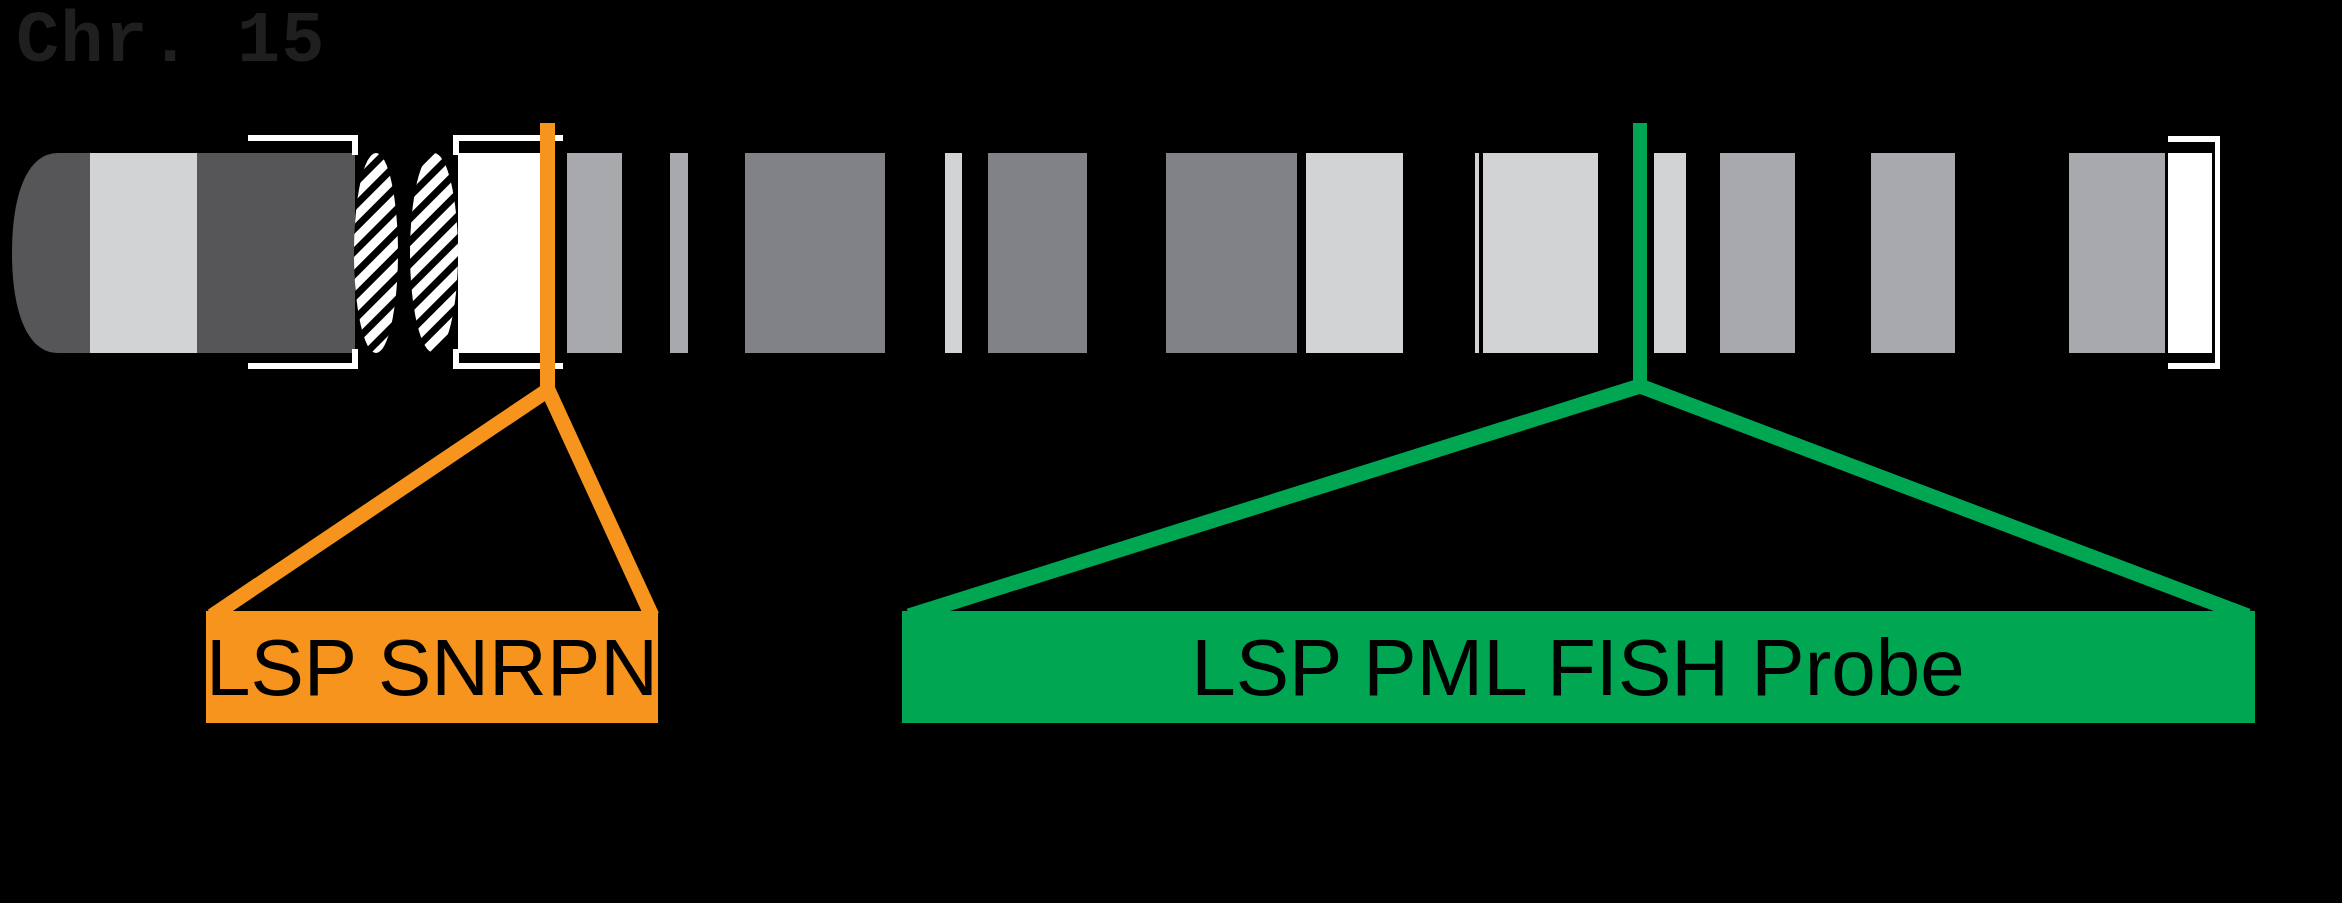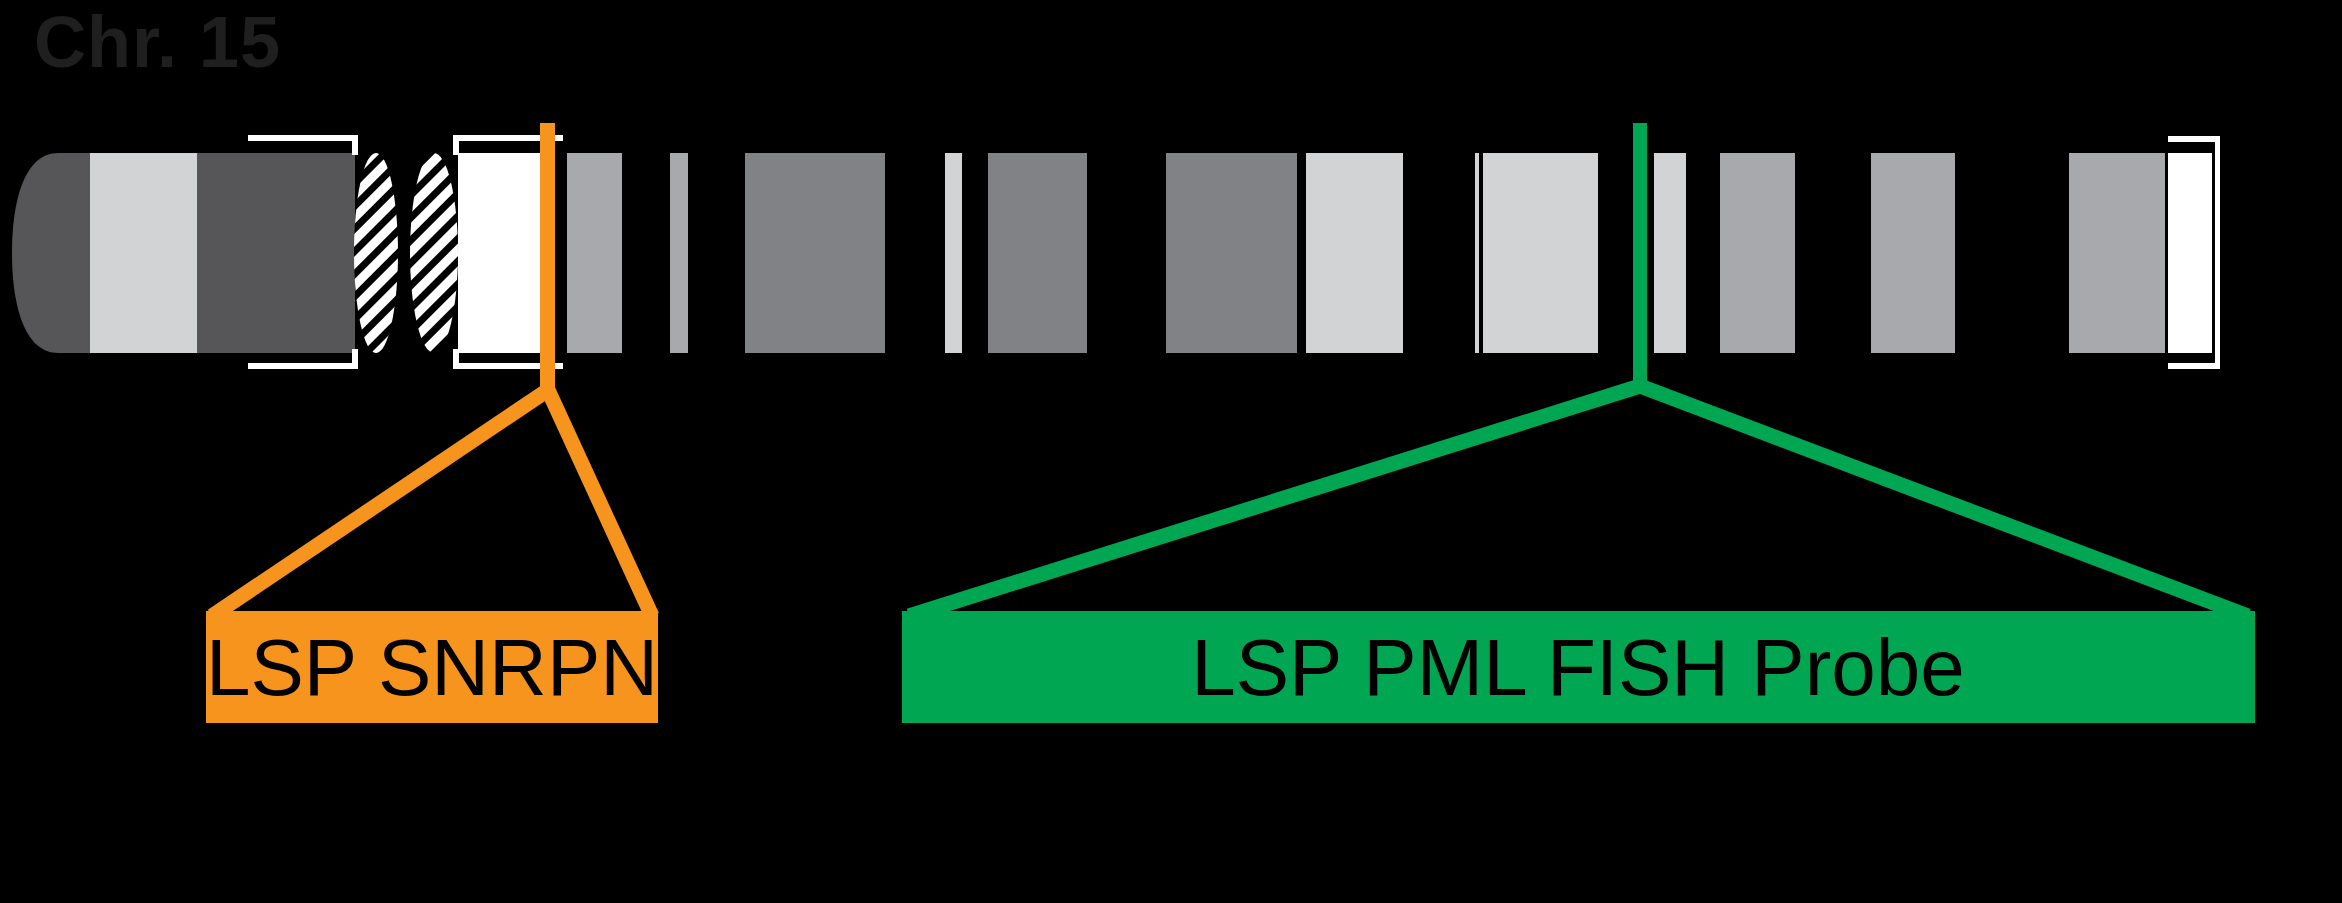--- a/index.html
+++ b/index.html
@@ -5,23 +5,24 @@
   html,body{margin:0;padding:0;}
   body{
     width:2342px;height:903px;
     background:#000;
     overflow:hidden;
     font-family:"Liberation Sans", sans-serif;
     position:relative;
   }
   #stage{position:absolute;left:0;top:0;width:2342px;height:903px;}
   #chr-title{
-    position:absolute;left:34px;top:4px;
+    position:absolute;left:16px;top:4px;
     font-size:72px;font-weight:bold;line-height:76px;
     letter-spacing:1px;
+    font-family:Liberation Mono, monospace;
   }
   svg text.probe-label{
     font-family:"Liberation Sans", sans-serif;
     font-size:80px;
   }
 </style>
 </head>
 <body style="background: rgb(0, 0, 0);">
 
 <div id="stage">

